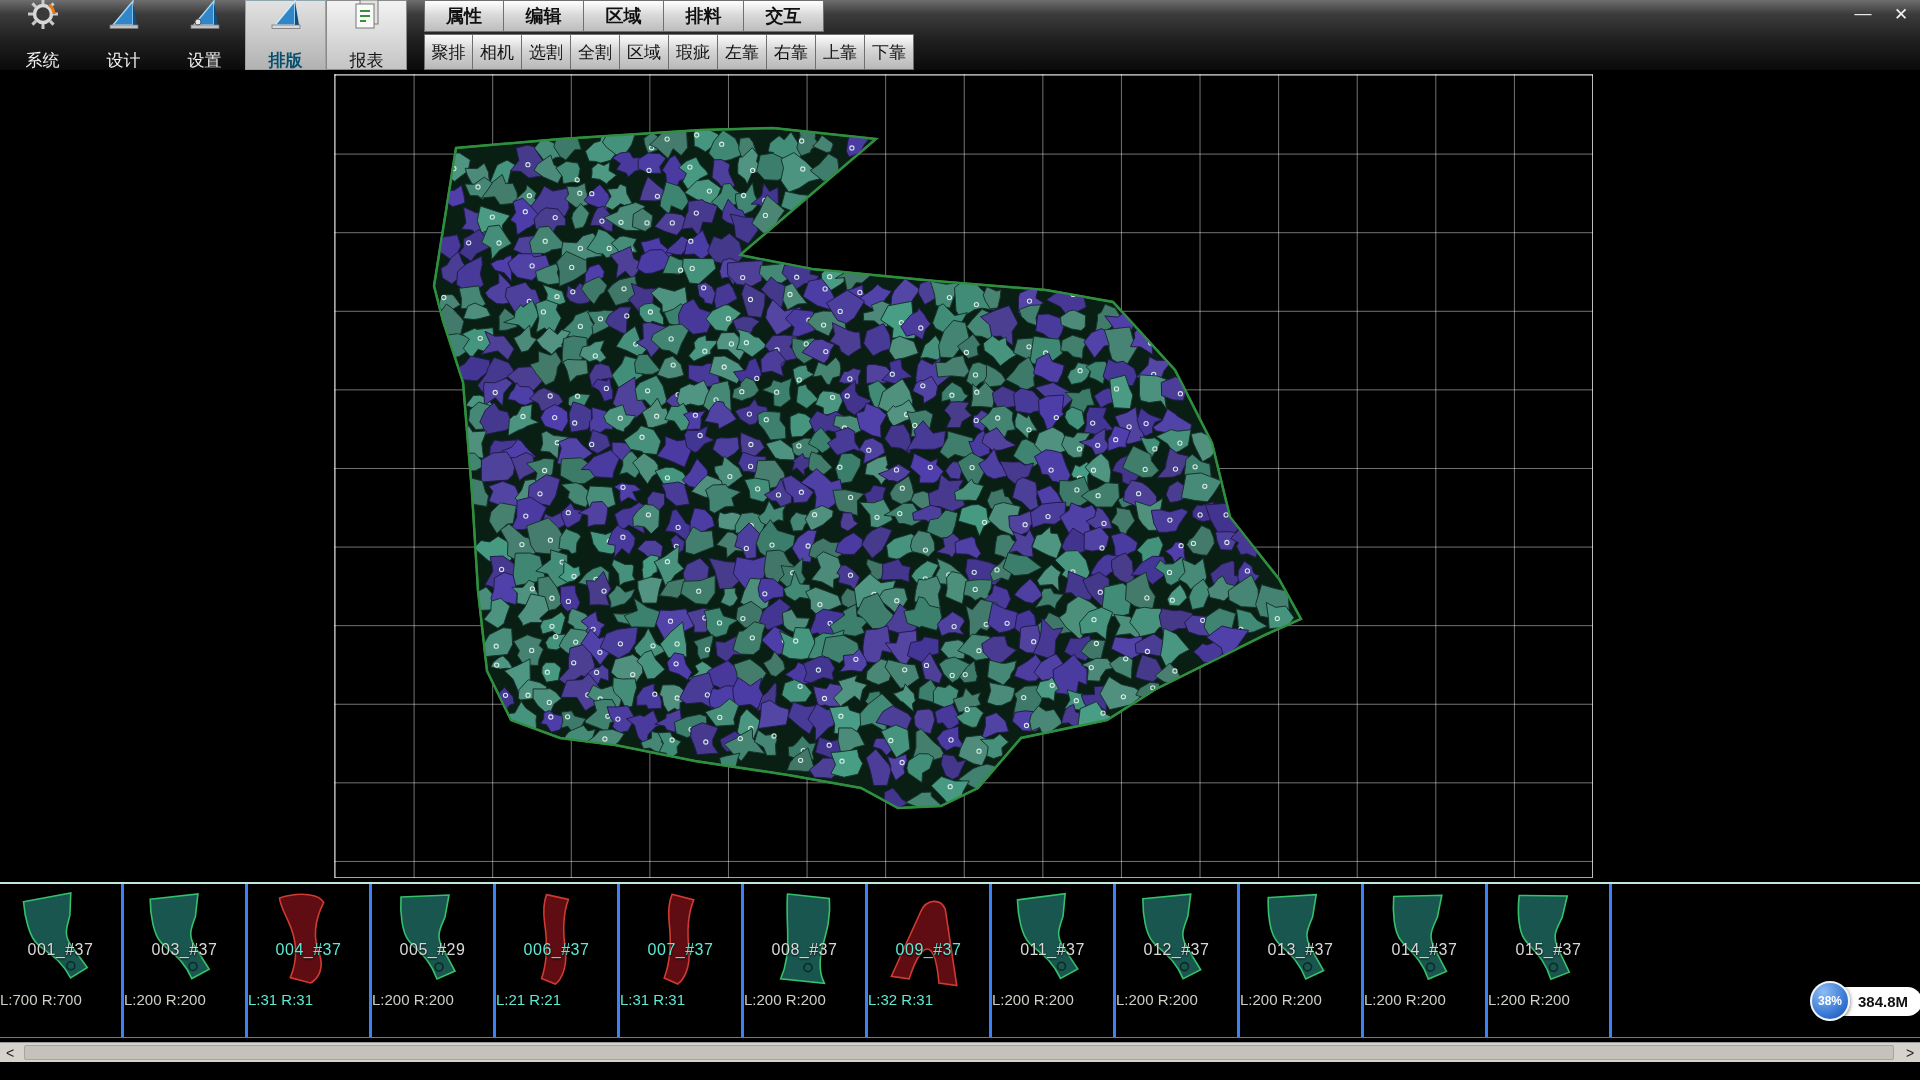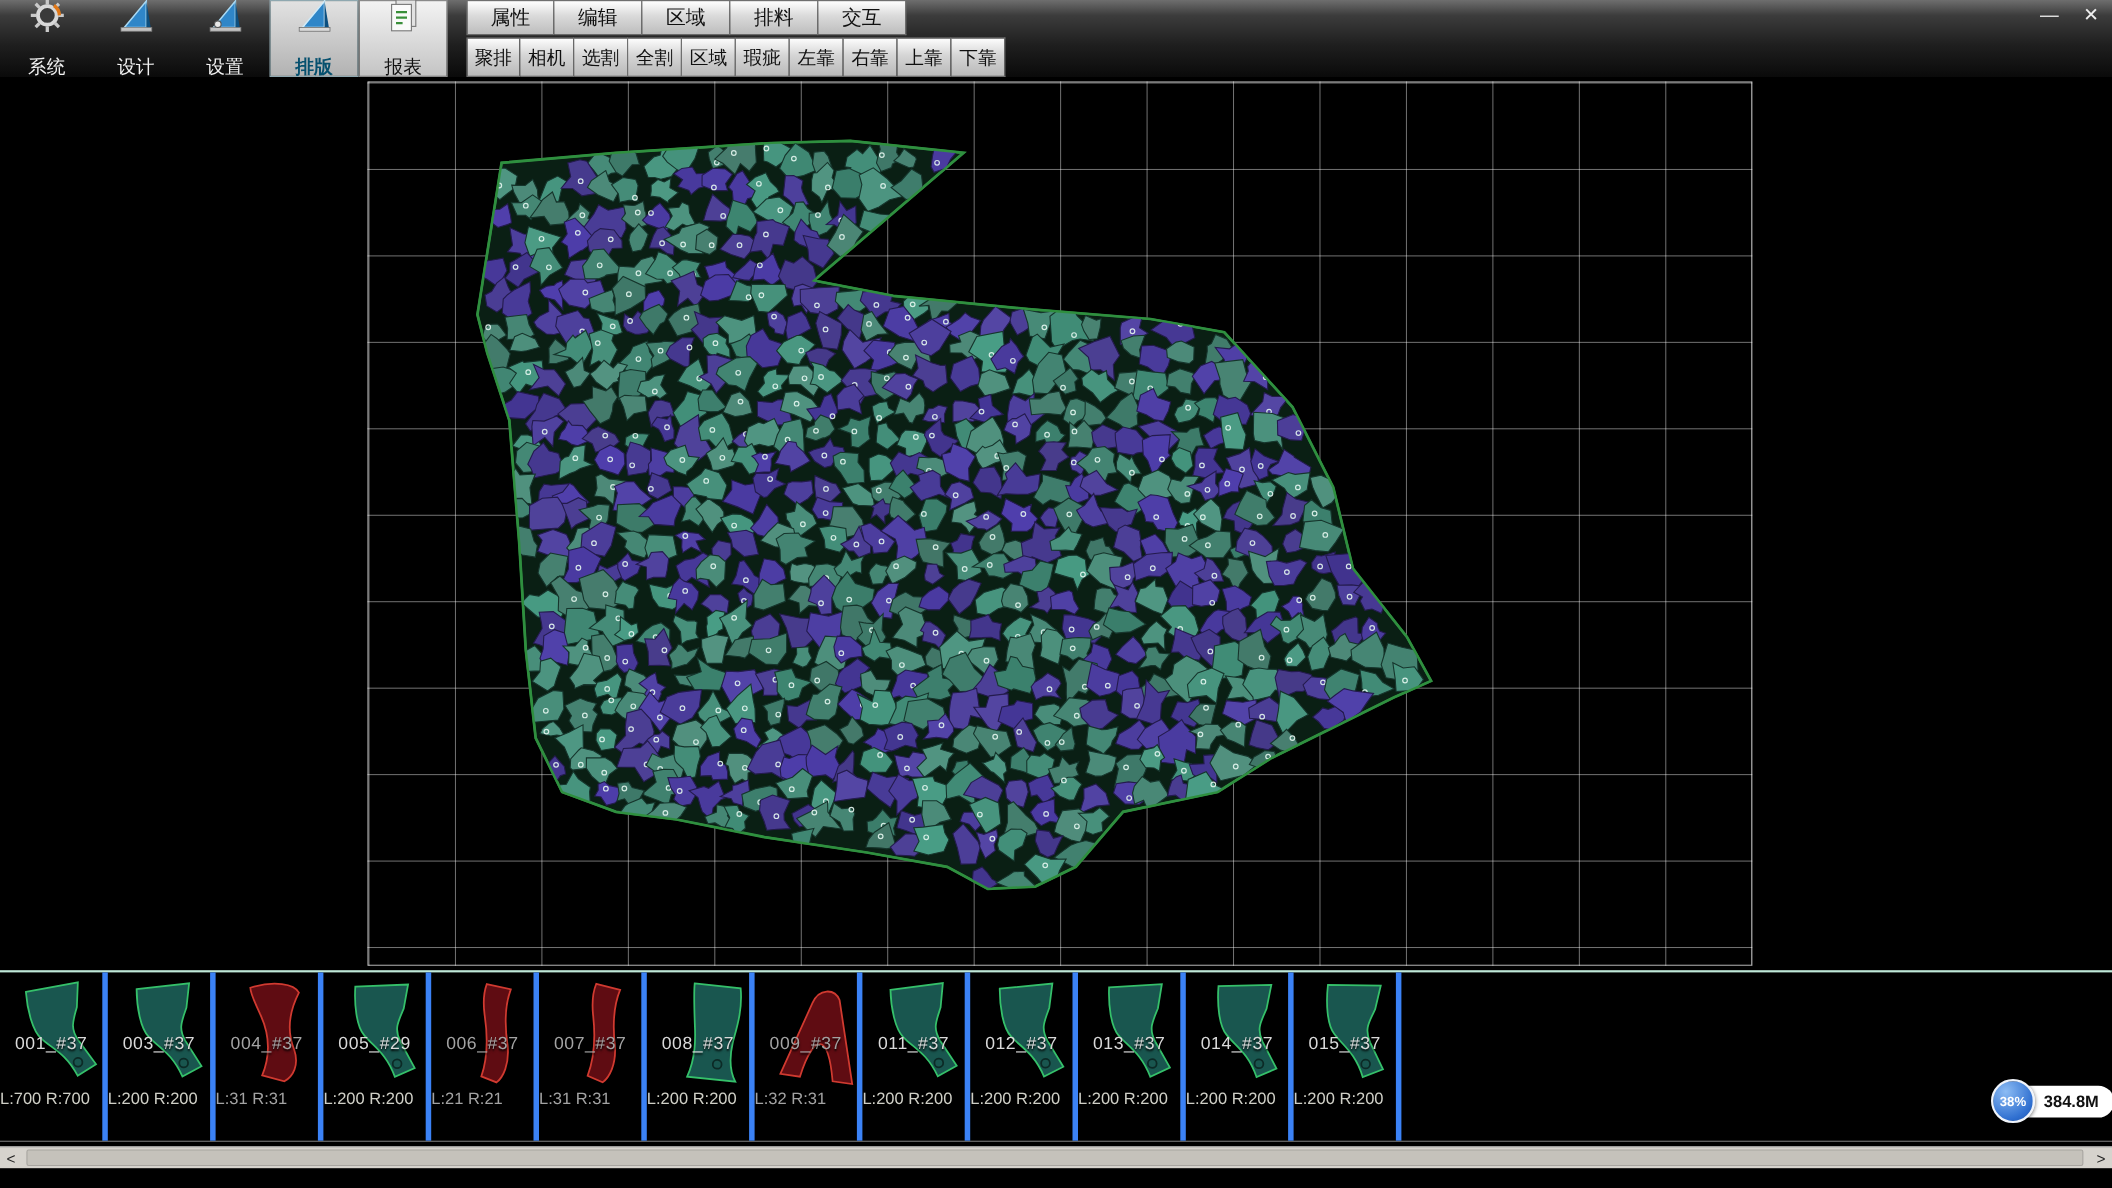--- a/index.html
+++ b/index.html
@@ -13,21 +13,21 @@
   .bigbtns{position:absolute;left:2px;top:0;height:70px;display:flex}
   .bigbtn{width:81px;height:70px;display:flex;flex-direction:column;align-items:center;
     justify-content:center;gap:19px;color:#f2f2f2;font-size:17px;cursor:pointer}
   .bigbtn .ic{width:36px;height:34px;display:flex;align-items:center;justify-content:center}
   .bigbtn.active{background:linear-gradient(180deg,#e2e2e2,#b2b2b2);
     border:1px solid #8fa8b0;color:#06506e;font-weight:bold}
   .bigbtn.light{background:linear-gradient(180deg,#f3f3f3,#c4c4c4);
     border:1px solid #8a8a8a;color:#111}
   .tabrow{position:absolute;left:424px;top:0;height:32px;display:flex}
   .tab{min-width:80px;padding:12px 12px;height:32px;display:flex;align-items:center;justify-content:center;
-    font-size:18px;font-weight:normal;color:#101010;cursor:pointer;
+    font-size:18px;font-weight:bold;color:#101010;cursor:pointer;
     background:linear-gradient(180deg,#ffffff,#dadada 45%,#bdbdbd);border:1px solid #6f6f6f;border-left-width:0}
   .tab:first-child{border-left-width:1px}
   .toolrow{position:absolute;left:424px;top:34px;height:36px;display:flex}
   .toolbtn{min-width:49px;padding:0 5px;height:36px;display:flex;align-items:center;justify-content:center;
     font-size:17px;font-weight:normal;color:#101010;cursor:pointer;
     background:linear-gradient(180deg,#fdfdfd,#d5d5d5 45%,#b9b9b9);border:1px solid #6f6f6f;border-left-width:0}
   .toolbtn:first-child{border-left-width:1px}
   .wincontrols{position:absolute;right:8px;top:4px;display:flex;gap:16px;z-index:9}
   .winbtn{color:#efefef;font-size:17px;width:22px;text-align:center;cursor:pointer}
 
@@ -37,26 +37,26 @@
     border:1px solid rgba(255,255,255,.65);
     background-image:
       linear-gradient(to right, rgba(255,255,255,.45) 1px, transparent 1px),
       linear-gradient(to bottom, rgba(255,255,255,.45) 1px, transparent 1px);
     background-size:78.6px 78.6px;}
   #hide-svg{position:absolute;left:0;top:0;width:1257px;height:802px}
 
   
   .strip{position:absolute;left:0;top:882px;width:1920px;height:156px;background:#000;
     border-top:2px solid #bfe8d8;border-bottom:1px solid #777;display:flex}
-  .cell{width:98px;height:153px;position:relative;border-right:5px solid #3b82f6;cursor:pointer}
+  .cell{width:124px;height:153px;position:relative;border-right:3px solid #3b82f6;cursor:pointer}
   .cell svg.shape{position:absolute;left:15px;top:7px;width:90px;height:95px}
   .pname{position:absolute;left:0;right:0;top:57px;text-align:center;font-size:16px;
     color:#d9d9d9;letter-spacing:.5px;text-shadow:0 1px 2px #000}
   .plr{position:absolute;left:0;right:0;top:107px;font-size:15px;color:#cfcfc6}
-  .cell.green .pname,.cell.green .plr{color:#a3a3a3}
+  .cell.green .pname,.cell.green .plr{color:#5eead4}
 
   
   .badge{position:absolute;left:1810px;top:981px;height:40px;display:flex;align-items:center;z-index:6}
   .pct{width:40px;height:40px;border-radius:50%;
     background:radial-gradient(circle at 32% 26%,#8cbcf4,#2f6fd0 70%,#1d4fa8);
     color:#fff;font-size:12px;font-weight:bold;display:flex;align-items:center;justify-content:center;
     border:2px solid #f0f4fa;margin-right:-20px;z-index:2;box-shadow:0 1px 4px rgba(0,0,0,.6);cursor:pointer}
   .mem{background:#fff;border-radius:15px;padding:6px 14px 6px 28px;font-size:15px;font-weight:bold;
     color:#111;box-shadow:0 1px 3px rgba(0,0,0,.55)}
 

